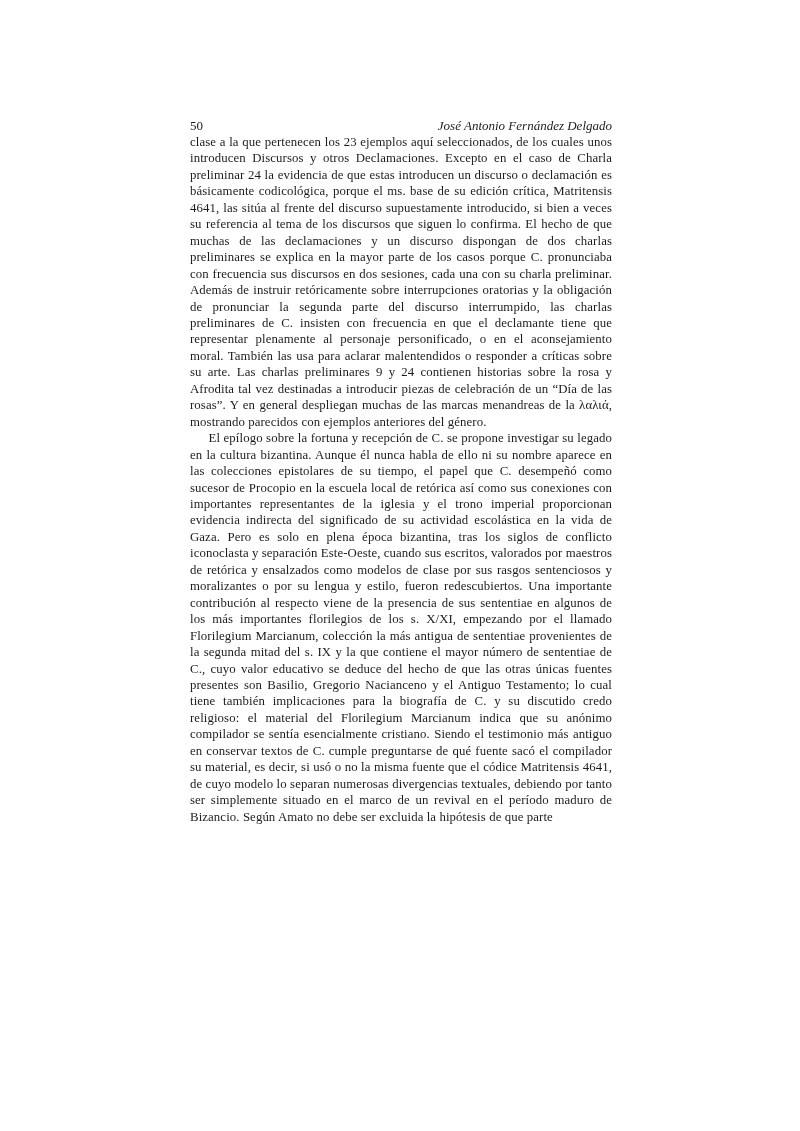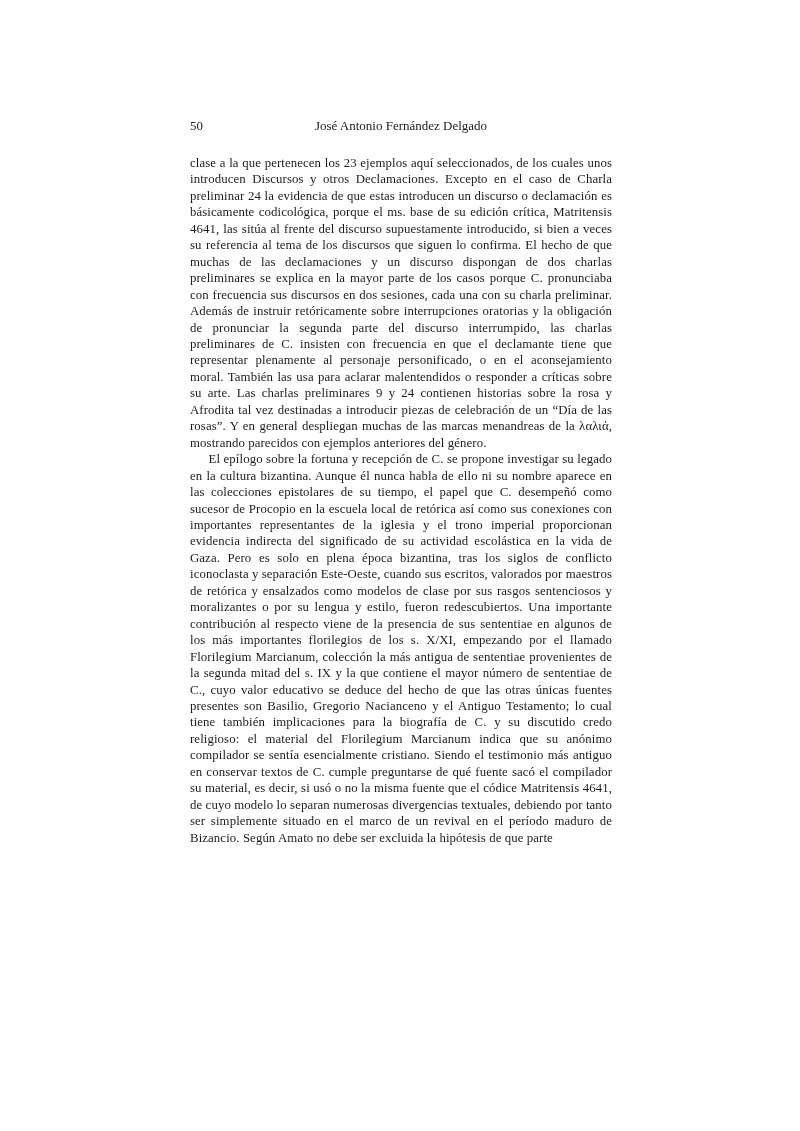--- a/index.html
+++ b/index.html
@@ -19,31 +19,31 @@
     position: absolute;
     left: 190px;
     top: 118px;
     width: 422px;
   }
   .running-head {
     position: relative;
     font-size: 13px;
     line-height: 16px;
     height: 16px;
-    margin-bottom: 21px;
   }
   .page-number {
     position: absolute;
     left: 0;
     top: 0;
   }
   .running-title {
     display: block;
     width: 100%;
-    text-align: center;
+    text-align: right;
+    font-style: italic;
   }
   .body-text {
     font-size: 12.8px;
     line-height: 16.45px;
     text-align: justify;
     hyphens: auto;
     letter-spacing: 0.1px;
   }
   .body-text p {
     margin: 0;

